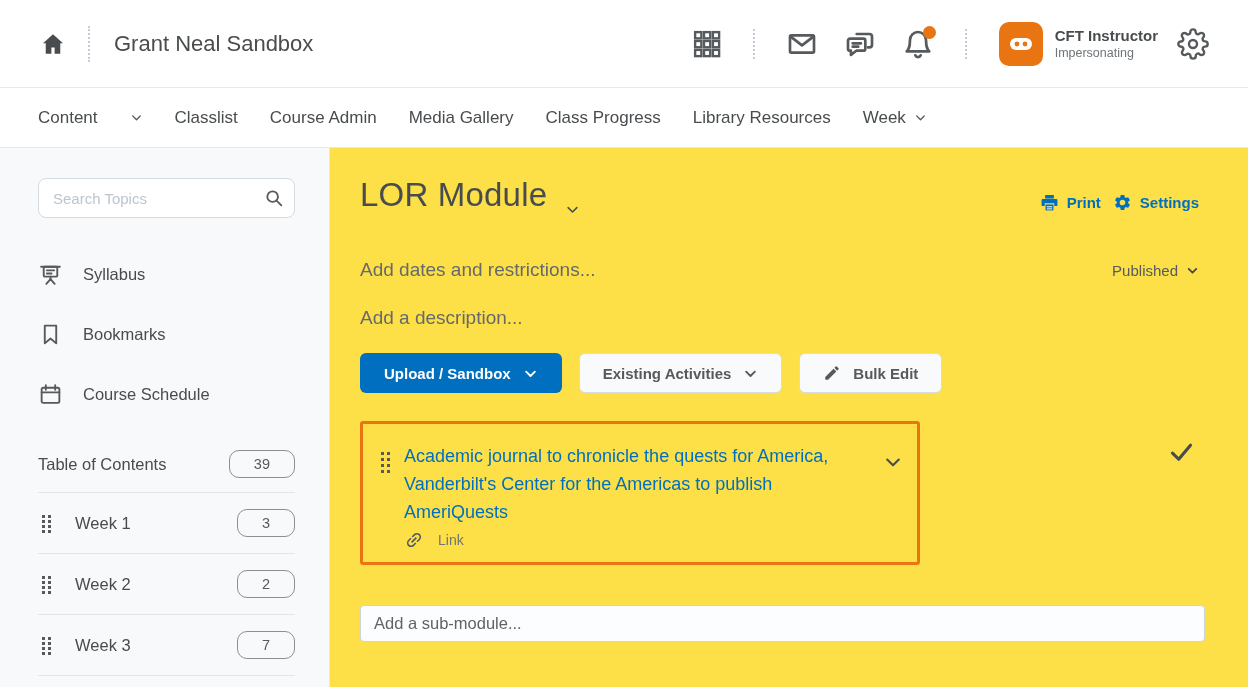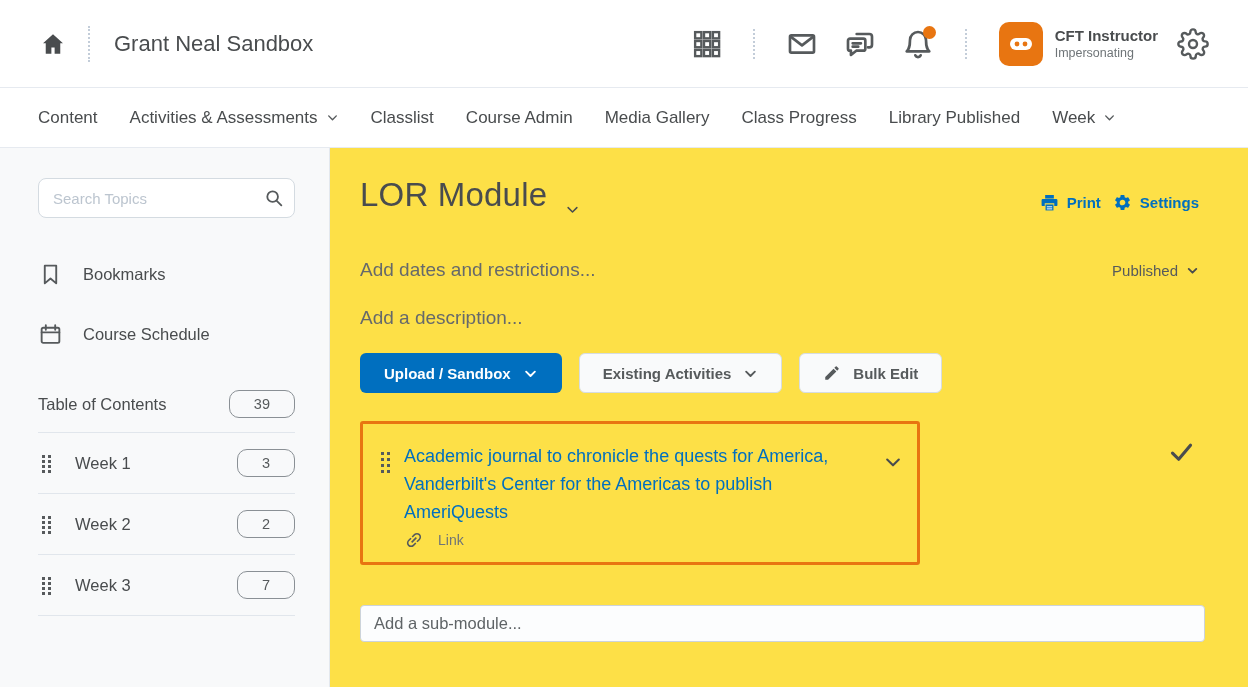--- a/index.html
+++ b/index.html
@@ -180,41 +180,40 @@
       </span>
     </button>
   </div>
 </header>
 
 <nav class="course-nav">
   <button class="nav-item">
       <span>Content</span>
     </button>
   <button class="nav-item">
-    <span>Activities &amp; Assessments</span>
     <span>
         <svg width="13" height="13" viewBox="0 0 24 24" class="ic" style="stroke-width:2.6">
           <polyline points="5 9 12 16 19 9"></polyline>
         </svg>
       </span>
   </button>
   <button class="nav-item">
       <span>Classlist</span>
     </button>
   <button class="nav-item">
       <span>Course Admin</span>
     </button>
   <button class="nav-item">
       <span>Media Gallery</span>
     </button>
   <button class="nav-item">
       <span>Class Progress</span>
     </button>
   <button class="nav-item">
-      <span>Library Published</span>
+      <span>Library Resources</span>
     </button>
   <button class="nav-item">
     <span>Week</span>
     <span>
         <svg width="13" height="13" viewBox="0 0 24 24" class="ic" style="stroke-width:2.6">
           <polyline points="5 9 12 16 19 9"></polyline>
         </svg>
       </span>
   </button>
 </nav>
@@ -228,20 +227,32 @@
         <span>
           <svg width="22" height="22" viewBox="0 0 24 24" class="ic">
               <circle cx="10.5" cy="10.5" r="5.8"></circle>
               <path d="M15 15.2 20 20"></path>
             </svg>
         </span>
       </button>
     </div>
 
     <div class="side-links">
+      <button class="side-link">
+        <span>
+          <svg width="25" height="25" viewBox="0 0 24 24" class="ic" style="stroke-width:1.8">
+            <path d="M3 4.5h18"></path>
+              <rect x="5.5" y="4.5" width="13" height="9.5" rx="0.8"></rect>
+            <path d="M8.5 8h7M8.5 11h4.5"></path>
+              <path d="M12 14v3"></path>
+              <path d="M8 21l4-4.5 4 4.5"></path>
+          </svg>
+        </span>
+        <span>Syllabus</span>
+      </button>
       <button class="side-link">
         <span>
           <svg width="25" height="25" viewBox="0 0 24 24" class="ic" style="stroke-width:1.8">
             <path d="M6.5 3.5h11V20.5L12 15.8 6.5 20.5z"></path>
           </svg>
         </span>
         <span>Bookmarks</span>
       </button>
       <button class="side-link">
         <span>

